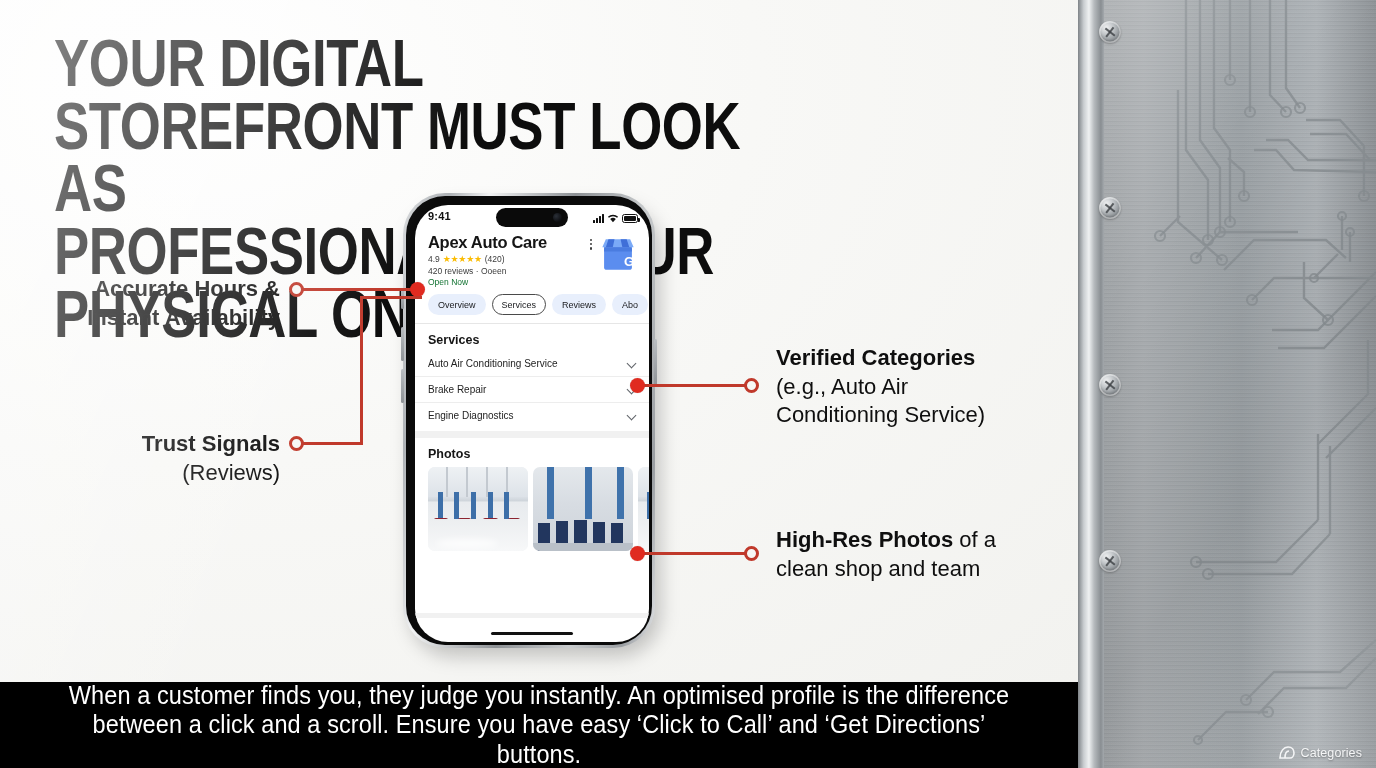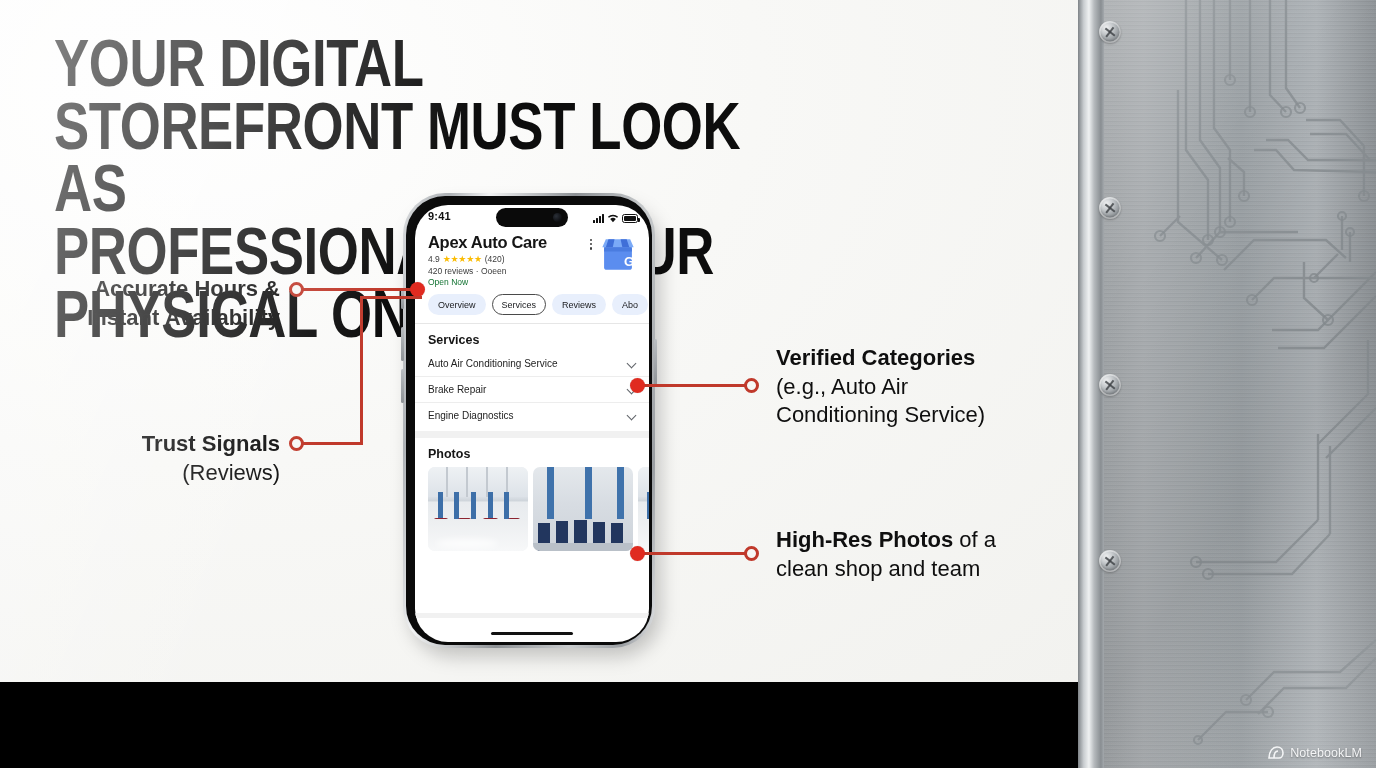--- a/index.html
+++ b/index.html
@@ -470,17 +470,20 @@
     <div class="screw" style="left:21px; top:21px;"></div>
     <div class="screw" style="left:21px; top:197px;"></div>
     <div class="screw" style="left:21px; top:374px;"></div>
     <div class="screw" style="left:21px; top:550px;"></div>
 
     <div class="watermark">
       <svg class="wm-icon" viewBox="0 0 16 14">
         <path d="M1 12 C1 5 5 1 9 1 C13 1 15 4 15 7 C15 10 13 12 11 12 Z" fill="none" stroke="#f4f5f6" stroke-width="1.6"></path>
         <path d="M6 12 C6 7 8 5 10 5" fill="none" stroke="#f4f5f6" stroke-width="1.6"></path>
       </svg>
-      <span>NotebookLM</span>
+      <span>Categories</span>
     </div>
   </div>
 
+  <div class="caption">
+    <p>When a customer finds you, they judge you instantly. An optimised profile is the difference between a click and a scroll. Ensure you have easy ‘Click to Call’ and ‘Get Directions’ buttons.</p>
+  </div>
 </div>
 
 </body></html>

